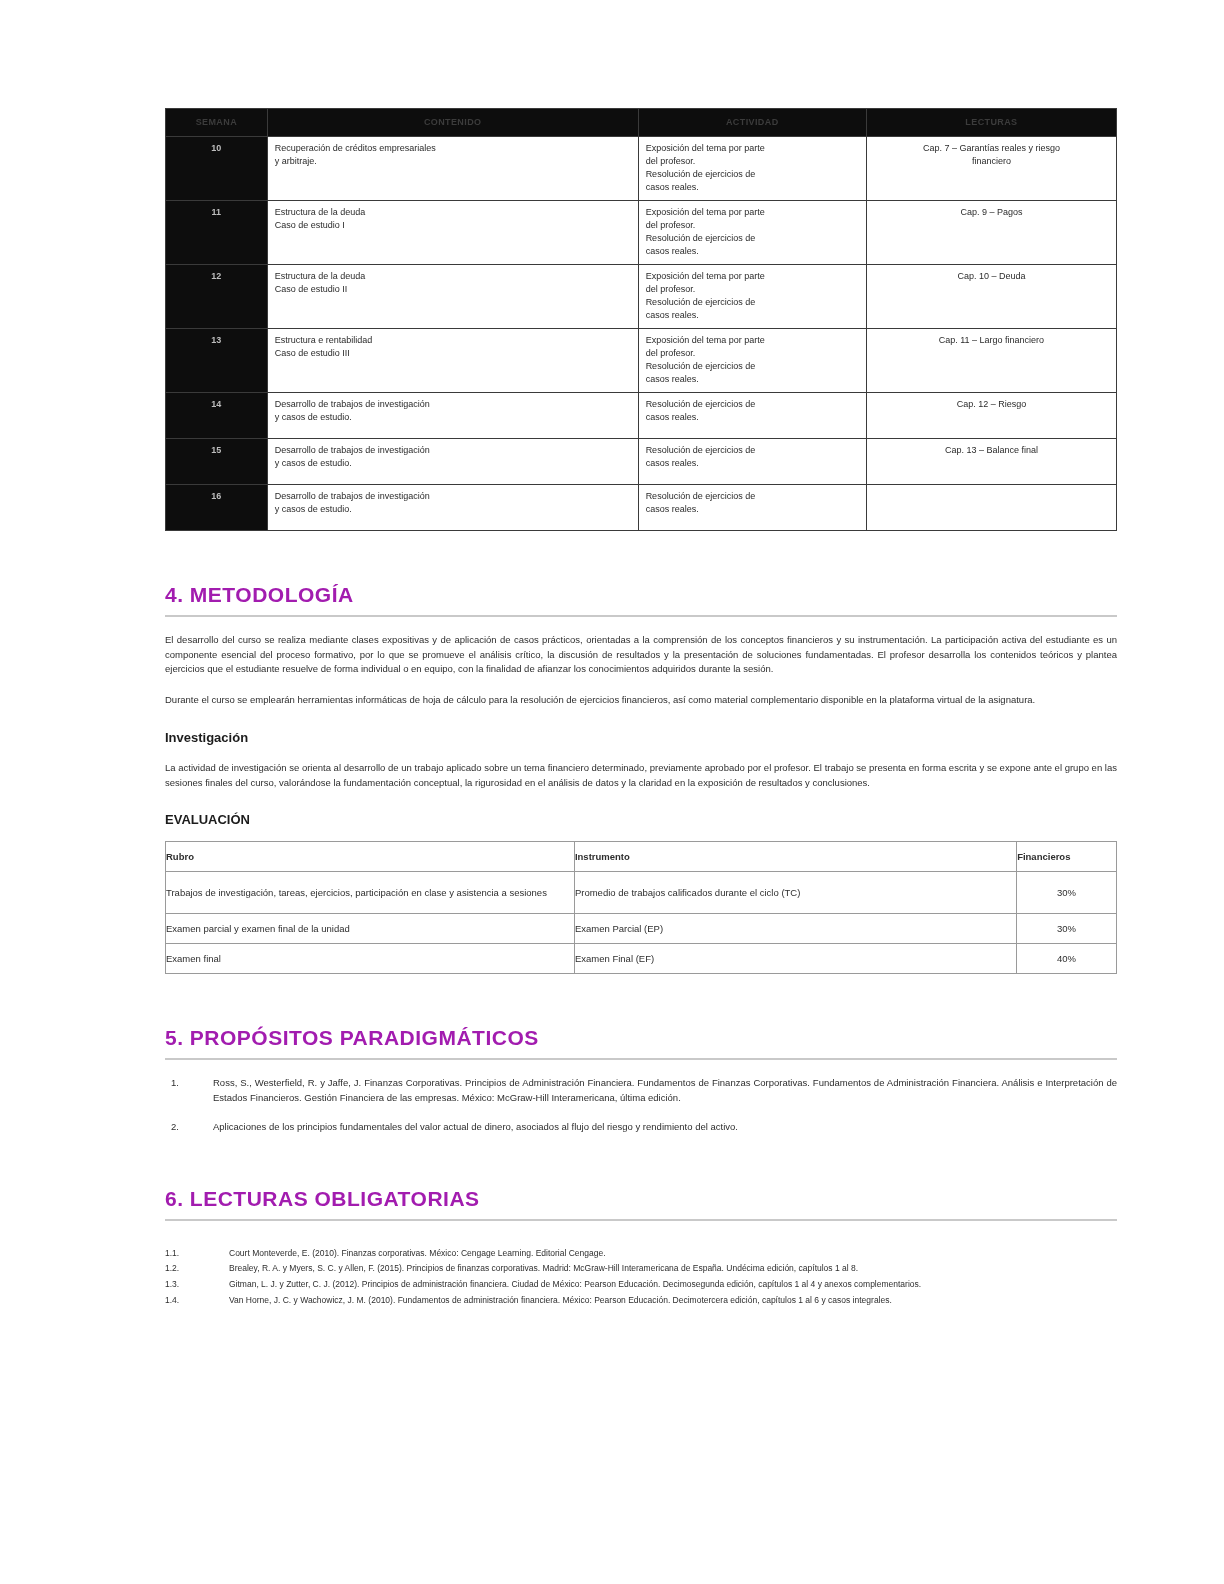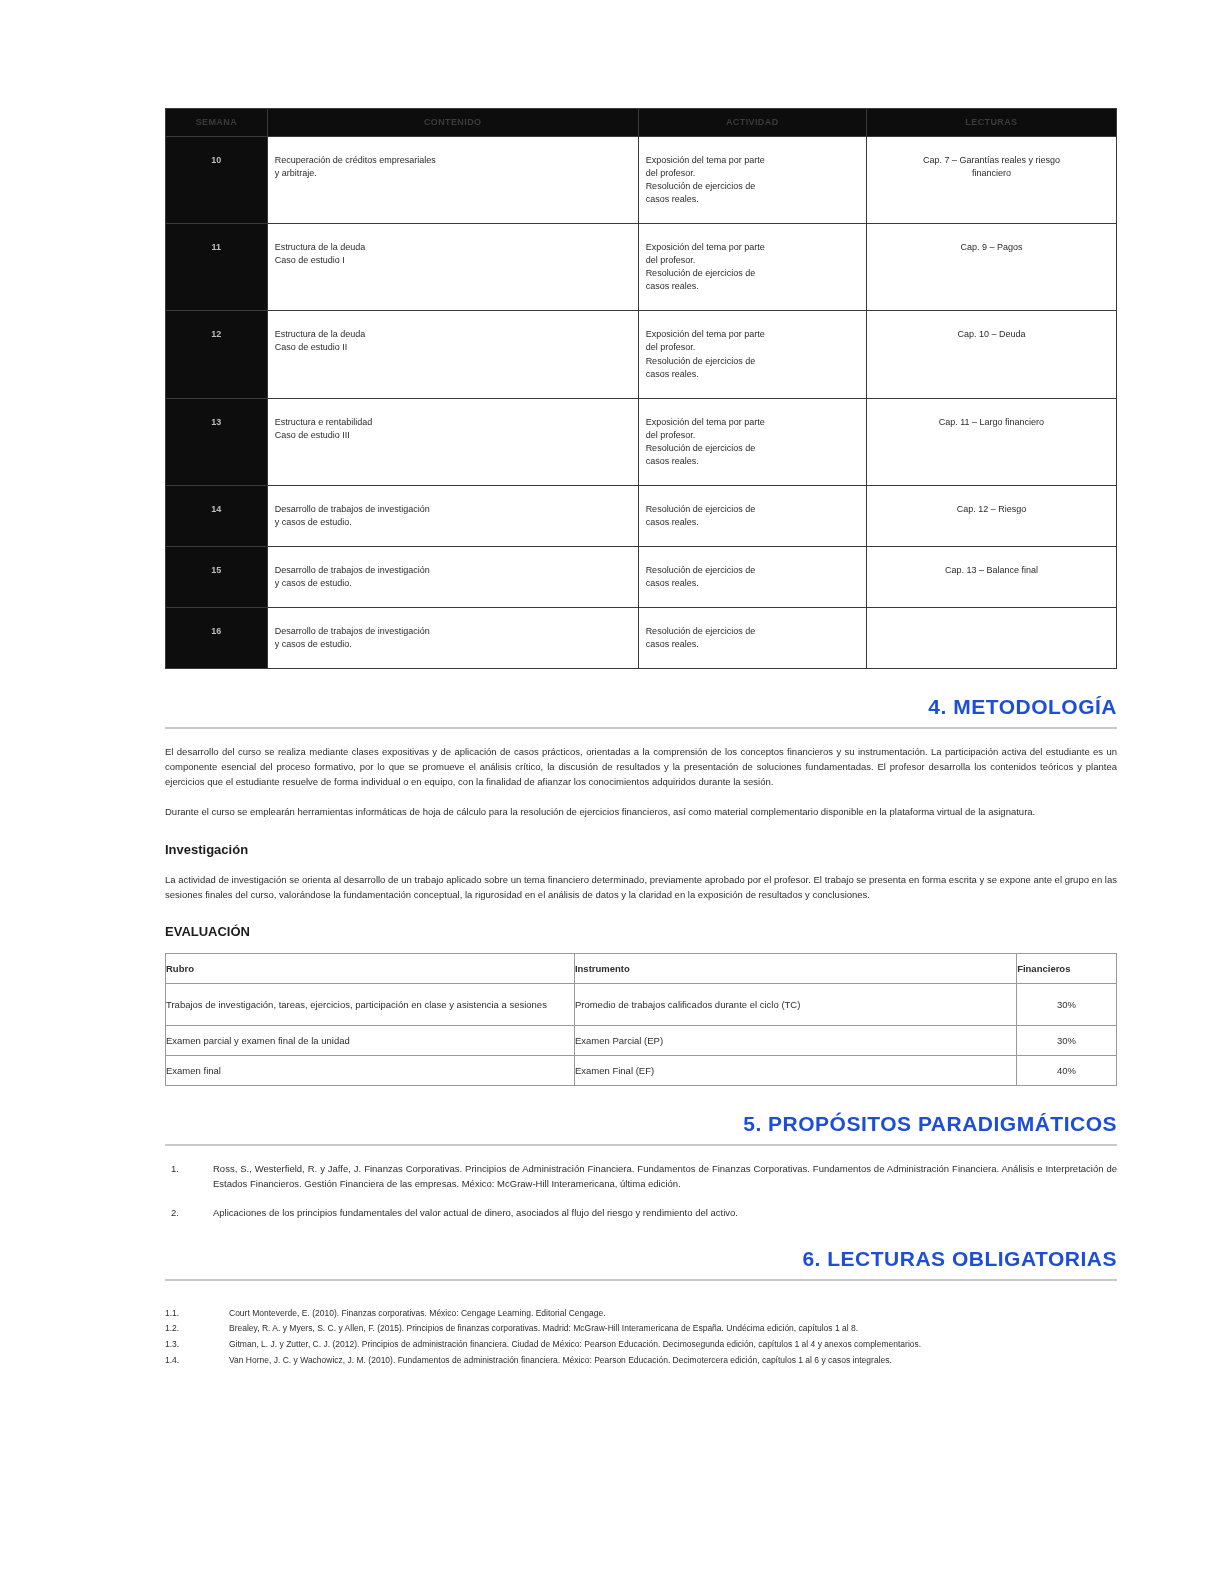--- a/index.html
+++ b/index.html
@@ -33,21 +33,21 @@
   table.schedule {
     width: 100%;
     border-collapse: collapse;
     table-layout: fixed;
     font-size: 9px;
     line-height: 1.45;
   }
   table.schedule th, table.schedule td {
     border: 1px solid #3a3a3a;
     vertical-align: top;
-    padding: 17px 7px;
+    padding: 5px 7px;
   }
   table.schedule thead th {
     background: #0d0d0d;
     color: #0d0d0d;
     text-align: center;
     font-size: 9px;
     font-weight: bold;
     padding: 7px 4px;
     letter-spacing: 0.4px;
   }
@@ -72,25 +72,25 @@
     color: #2b2b2b;
     filter: blur(0.55px);
   }
   td.body-cell .ln { display: block; }
   td.center-ln {
     text-align: center;
   }
 
   
   .sec-head {
-    margin-top: 26px;
-    text-align: right;
+    margin-top: 52px;
+    text-align: left;
     font-size: 21px;
     font-weight: bold;
-    color: #1d4ed8;
+    color: #a21caf;
     letter-spacing: 0.5px;
     filter: blur(0.7px);
   }
   .sec-rule {
     margin-top: 8px;
     border-top: 2px solid #c9c9c9;
     height: 0;
   }
 
   

